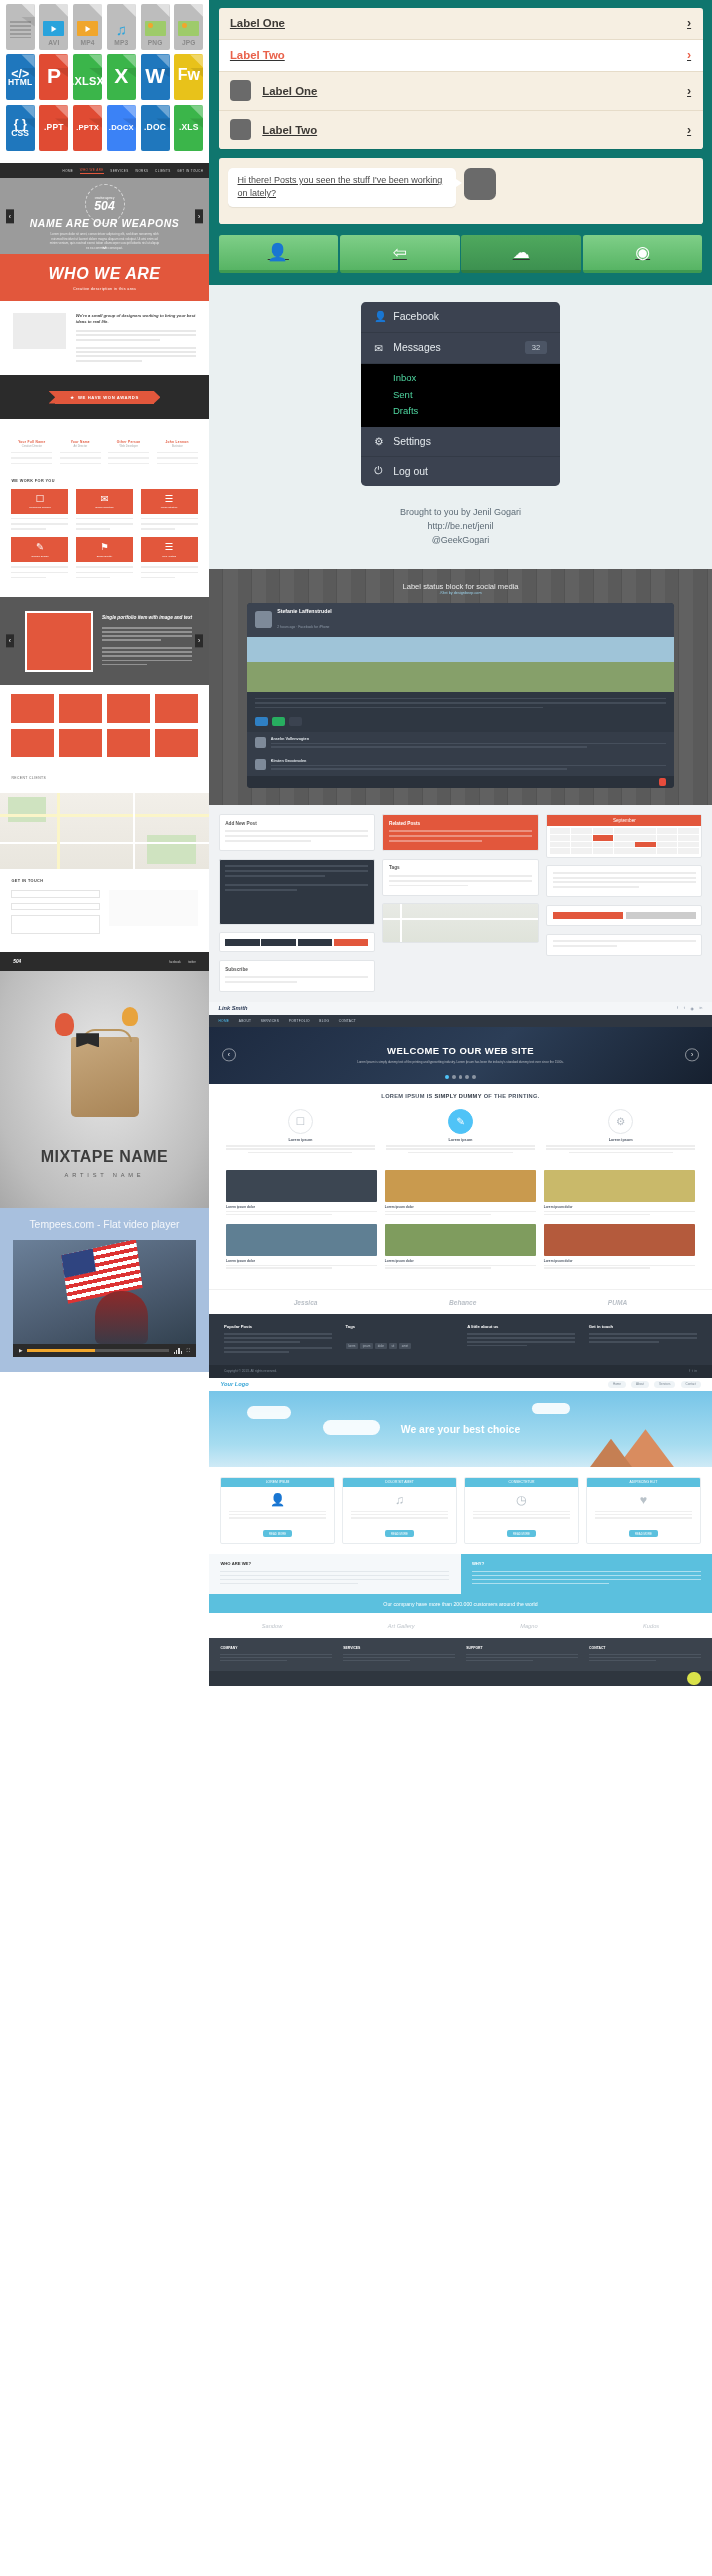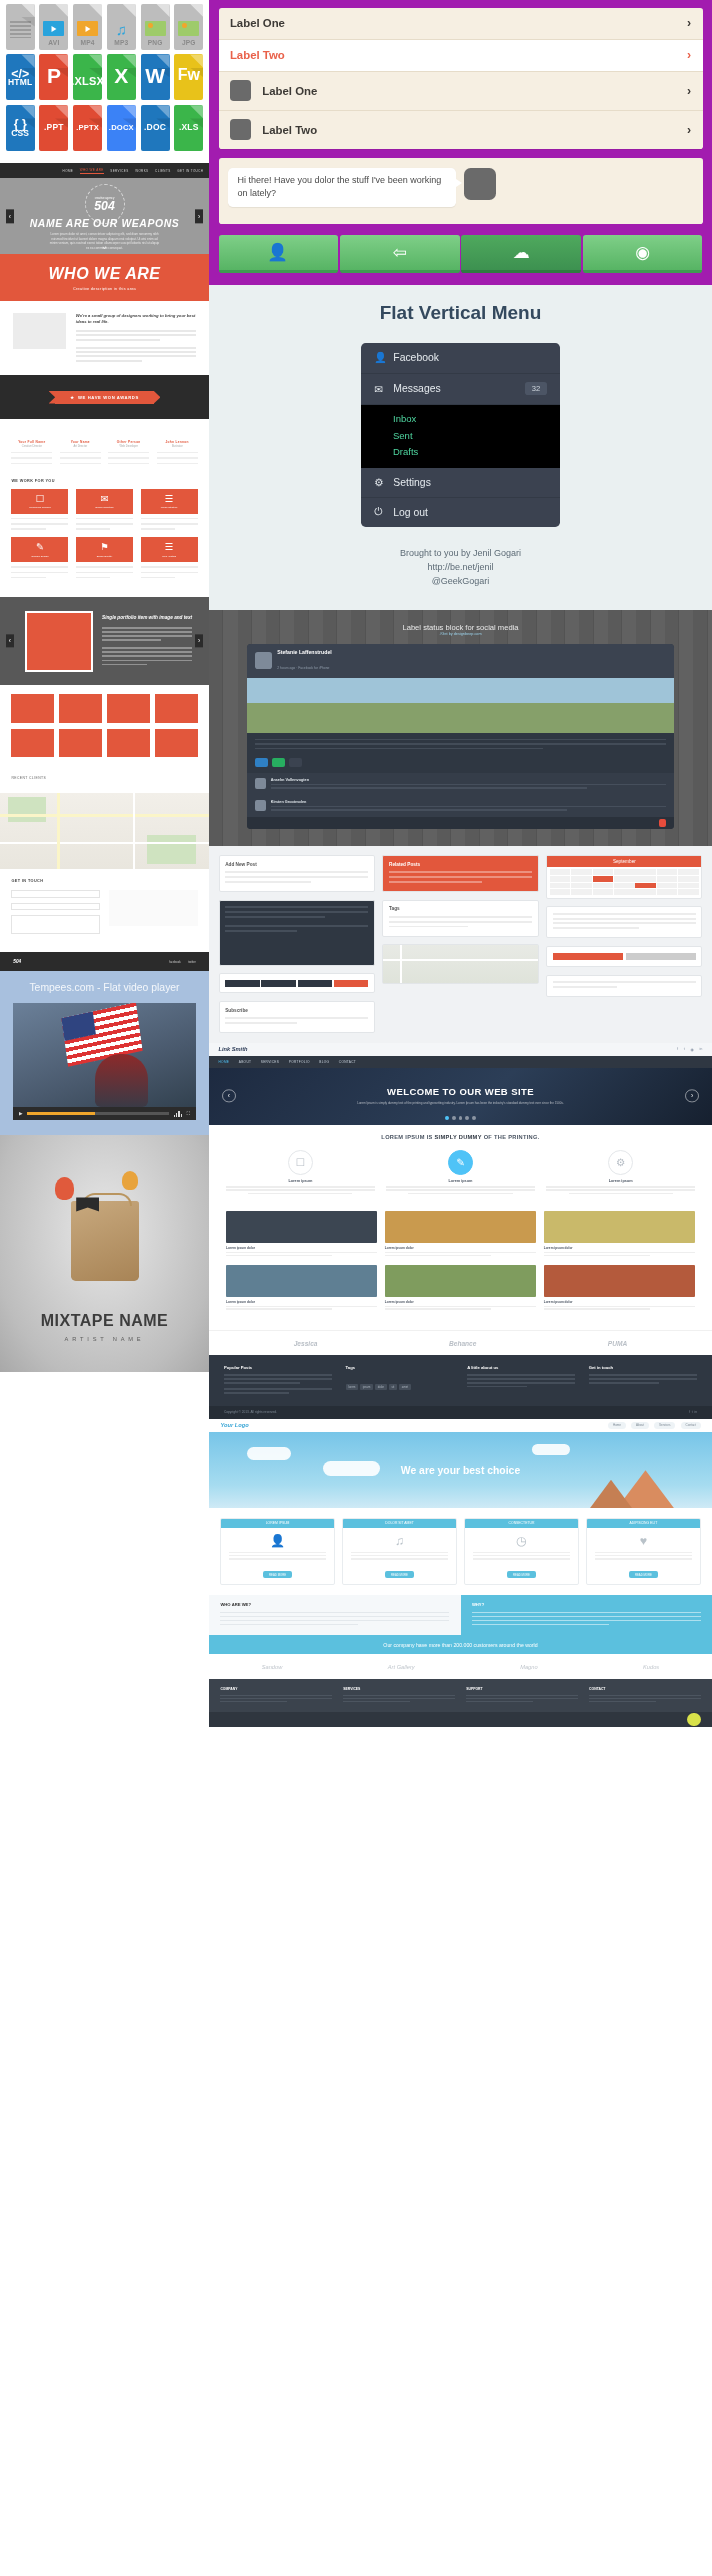--- a/index.html
+++ b/index.html
@@ -155,21 +155,21 @@
   .vflag:after { content:""; position:absolute; left:0; top:0; width: 32px; height: 23px; background: #2f4480; }
   .vfigure { position: absolute; left: 45%; bottom: 0; width: 53px; height: 53px; background: linear-gradient(180deg,#8d2a2a,#3a3a46); border-radius: 25px 25px 5.7px 5.7px; }
   .vcontrols { background: #2b2b2b; height: 13.3px; display: flex; align-items: center; padding: 0 5.7px; gap: 4.7px; }
   .vcontrols .bar { flex: 1; height: 2.8px; background: #555; position: relative; }
   .vcontrols .bar i { position:absolute; left:0; top:0; bottom:0; width: 48%; background: #f0a62c; }
   .vcontrols span { color: #ddd; font-size: 4.7px; }
   .veq { display: flex; gap: 0.9px; align-items: flex-end; height: 7.6px; }
   .veq i { width: 1.4px; background: #ddd; display: block; }
 
   
-  .labelkit { background: #a21caf; padding: 7.6px 9.5px 11.4px; }
+  .labelkit { background: #0f766e; padding: 7.6px 9.5px 11.4px; text-decoration: underline; }
   .lbl-list { background: #f6efe2; border-radius: 2.8px; overflow: hidden; box-shadow: 0 0.9px 0 rgba(0,0,0,.06); }
   .lbl-row { display: flex; align-items: center; padding: 8.5px 11.4px; font-size: 11.4px; font-weight: bold; color: #3d3a36; border-bottom: 0.9px solid #e6dcc9; position: relative; }
   .lbl-row .chev { margin-left: auto; font-size: 12.3px; color: #3d3a36; font-weight: bold; }
   .lbl-row.active { background: #fff; color: #e9614a; }
   .lbl-row.active .chev { color: #e9614a; }
   .lbl-row .sq { width: 21px; height: 21px; background: #6a6a6a; border-radius: 3.8px; margin-right: 11.4px; }
   .chatbox { background: #f6efe2; border-radius: 2.8px; margin-top: 9.5px; padding: 9.5px; }
   .bubble-row { display: flex; align-items: flex-start; gap: 7.6px; margin-bottom: 7.6px; }
   .bubble {
     background: #fff; border-radius: 4.7px; padding: 6.6px 9.5px; font-size: 9px; color: #4a4a4a;
@@ -618,20 +618,30 @@
       </div>
       <div class="footer-dark">
         <span class="logo">504</span>
         <span class="soc">
           <span>facebook</span>
           <span>twitter</span>
         </span>
       </div>
     </div>
 
+    <div class="pin mixtape">
+      <div class="balloon" style="left:55px;top:42px;background:#e05a3c"></div>
+      <div class="balloon" style="left:122px;top:36px;background:#e8a33c;width:16px;height:19px"></div>
+      <div class="bag">
+        <div class="flag"></div>
+      </div>
+      <h2>MIXTAPE NAME</h2>
+      <div class="artist">ARTIST NAME</div>
+    </div>
+
     <div class="pin tempees">
       <h3>Tempees.com - Flat video player</h3>
       <div class="video-wrap">
         <div class="video-screen">
           <div class="vflag"></div>
           <div class="vfigure"></div>
         </div>
         <div class="vcontrols">
           <span>▶</span>
           <div class="bar">
@@ -640,30 +650,20 @@
           <span class="veq">
               <i style="height:2.8px"></i>
               <i style="height:4.7px"></i>
               <i style="height:6.6px"></i>
               <i style="height:3.8px"></i>
             </span>
           <span>⛶</span>
         </div>
       </div>
     </div>
-
-    <div class="pin mixtape">
-      <div class="balloon" style="left:55px;top:42px;background:#e05a3c"></div>
-      <div class="balloon" style="left:122px;top:36px;background:#e8a33c;width:16px;height:19px"></div>
-      <div class="bag">
-        <div class="flag"></div>
-      </div>
-      <h2>MIXTAPE NAME</h2>
-      <div class="artist">ARTIST NAME</div>
-    </div>
   </div>
 
   <div class="col col-right">
 
     <div class="pin labelkit">
       <div class="lbl-list">
         <div class="lbl-row">
           <span>Label One</span>
           <span class="chev">›</span>
         </div>
@@ -678,21 +678,21 @@
         </div>
         <div class="lbl-row" style="border-bottom:none">
           <span class="sq"></span>
           <span>Label Two</span>
           <span class="chev">›</span>
         </div>
       </div>
 
       <div class="chatbox">
         <div class="bubble-row" style="justify-content:flex-start">
-          <div class="bubble left">Hi there! Have you dolor the stuff I've been working on lately?</div>
+          <div class="bubble left">Hi there! Posts you seen the stuff I've been working on lately?</div>
           <div class="avatar-sq"></div>
         </div>
       </div>
 
       <div class="btn-row">
         <div class="gbtn">
             <span>👤</span>
           </div>
         <div class="gbtn">
             <span>⇦</span>
@@ -700,21 +700,20 @@
         <div class="gbtn dark">
             <span>☁</span>
           </div>
         <div class="gbtn">
             <span>◉</span>
           </div>
       </div>
     </div>
 
     <div class="pin fvm">
-      <h2>Flat Vertical Menu</h2>
       <div class="menu">
         <div class="mi">
           <span class="mic">👤</span>
           <span>Facebook</span>
         </div>
         <div class="mi">
           <span class="mic">✉</span>
           <span>Messages</span>
           <span class="badge">32</span>
         </div>

